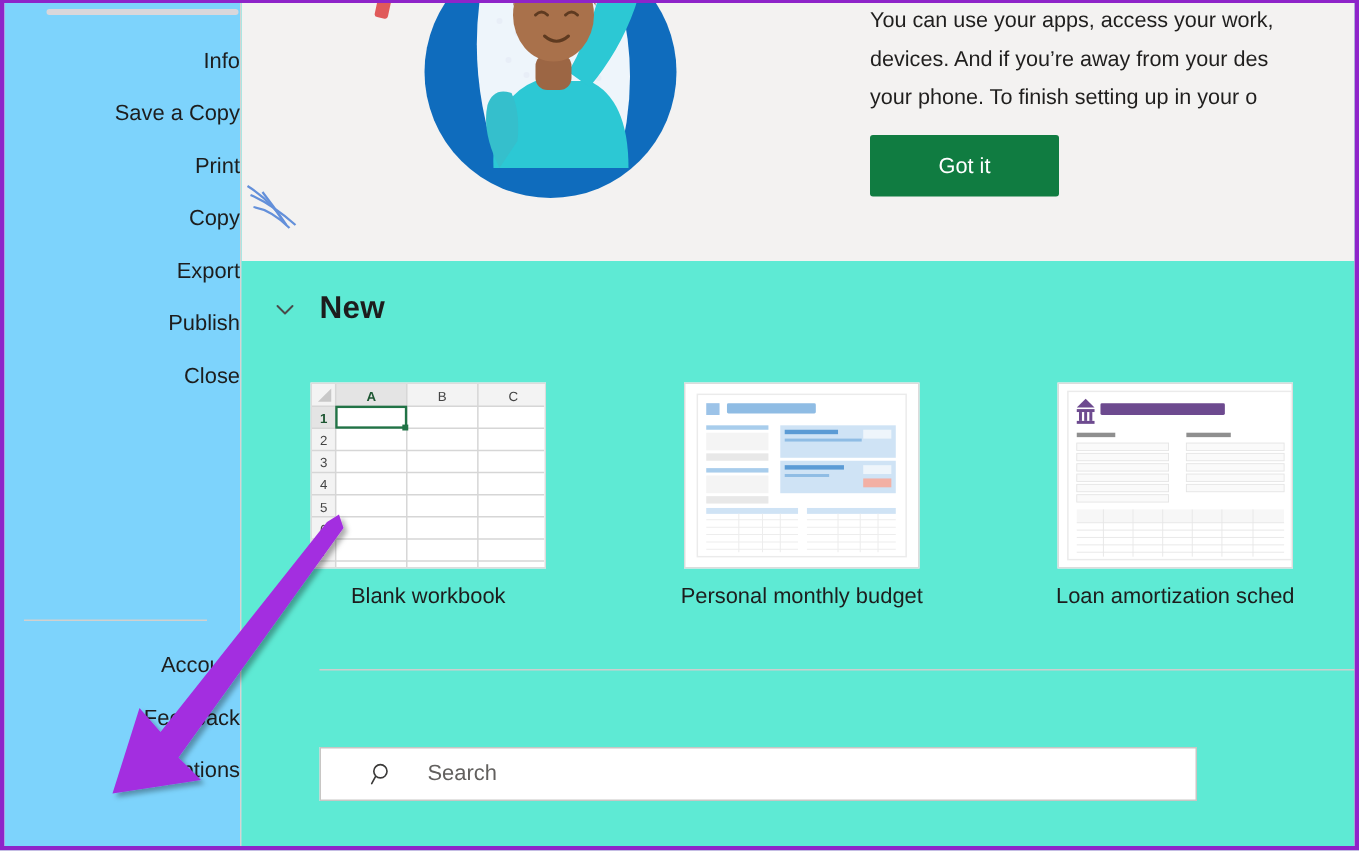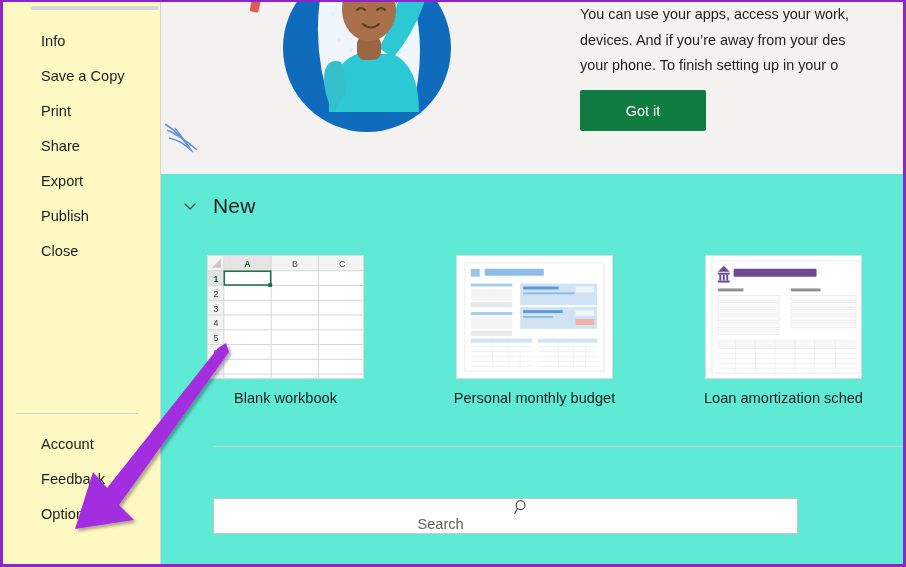--- a/index.html
+++ b/index.html
@@ -18,22 +18,23 @@
     border-bottom: 3px solid #8e24c9;
     border-right: 3px solid #8e24c9;
     overflow: hidden;
   }
 
   
   #sidebar {
     position: absolute;
     left: 0; top: 0;
     width: 158px; height: 100%;
-    background: #fef9c3;
+    background: #7dd3fc;
     border-right: 1px solid #d6d4d2;
+    text-align: right;
   }
   .sidebar-scrollhint {
     position: absolute;
     left: 28px; top: 4px;
     width: 128px; height: 4px;
     background: #d9d7db;
     border-radius: 2px;
   }
   .nav-list { position: absolute; left: 0; top: 22px; width: 100%; }
   .nav-item {
@@ -102,21 +103,21 @@
   }
 
   
   #new-header {
     position: absolute;
     left: 22px; top: 192px;
     display: flex; align-items: center; gap: 16px;
     cursor: pointer;
   }
   #new-chevron { width: 14px; height: 14px; color: #4a4a4a; }
-  #new-title { font-size: 21px; color: #1d1d1d; letter-spacing: 0.2px; }
+  #new-title { font-size: 21px; color: #1d1d1d; letter-spacing: 0.2px; font-weight: bold; }
 
   #template-row {
     position: absolute;
     left: 0; top: 253px;
     width: 100%;
     display: flex;
   }
   .template-cell {
     width: 249px;
     flex: 0 0 249px;
@@ -151,21 +152,20 @@
     background: #cfcecd;
   }
   #search-box {
     position: absolute;
     left: 52px; top: 496px;
     width: 585px; height: 36px;
     background: #ffffff;
     border: 1px solid #c8c6c4;
     display: flex; align-items: center;
     cursor: text;
-    flex-direction: column;
   }
   #search-icon { margin-left: 33px; width: 16px; height: 16px; color: #3b3a39; flex: 0 0 auto; }
   #search-input {
     flex: 1;
     border: none; outline: none; background: transparent;
     margin-left: 22px; margin-right: 10px;
     font-size: 14.6px;
     color: #1d1d1d;
     font-family: "Liberation Sans", sans-serif;
   }
@@ -184,21 +184,21 @@
 
 <div id="root">
 
   <div id="sidebar">
     <div class="sidebar-scrollhint"></div>
 
     <div class="nav-list">
       <div class="nav-item"><span>Info</span></div>
       <div class="nav-item"><span>Save a Copy</span></div>
       <div class="nav-item"><span>Print</span></div>
-      <div class="nav-item"><span>Share</span></div>
+      <div class="nav-item"><span>Copy</span></div>
       <div class="nav-item"><span>Export</span></div>
       <div class="nav-item"><span>Publish</span></div>
       <div class="nav-item"><span>Close</span></div>
     </div>
 
     <div class="nav-sep"></div>
 
     <div class="nav-list-bottom">
       <div class="nav-item"><span>Account</span></div>
       <div class="nav-item"><span>Feedback</span></div>

